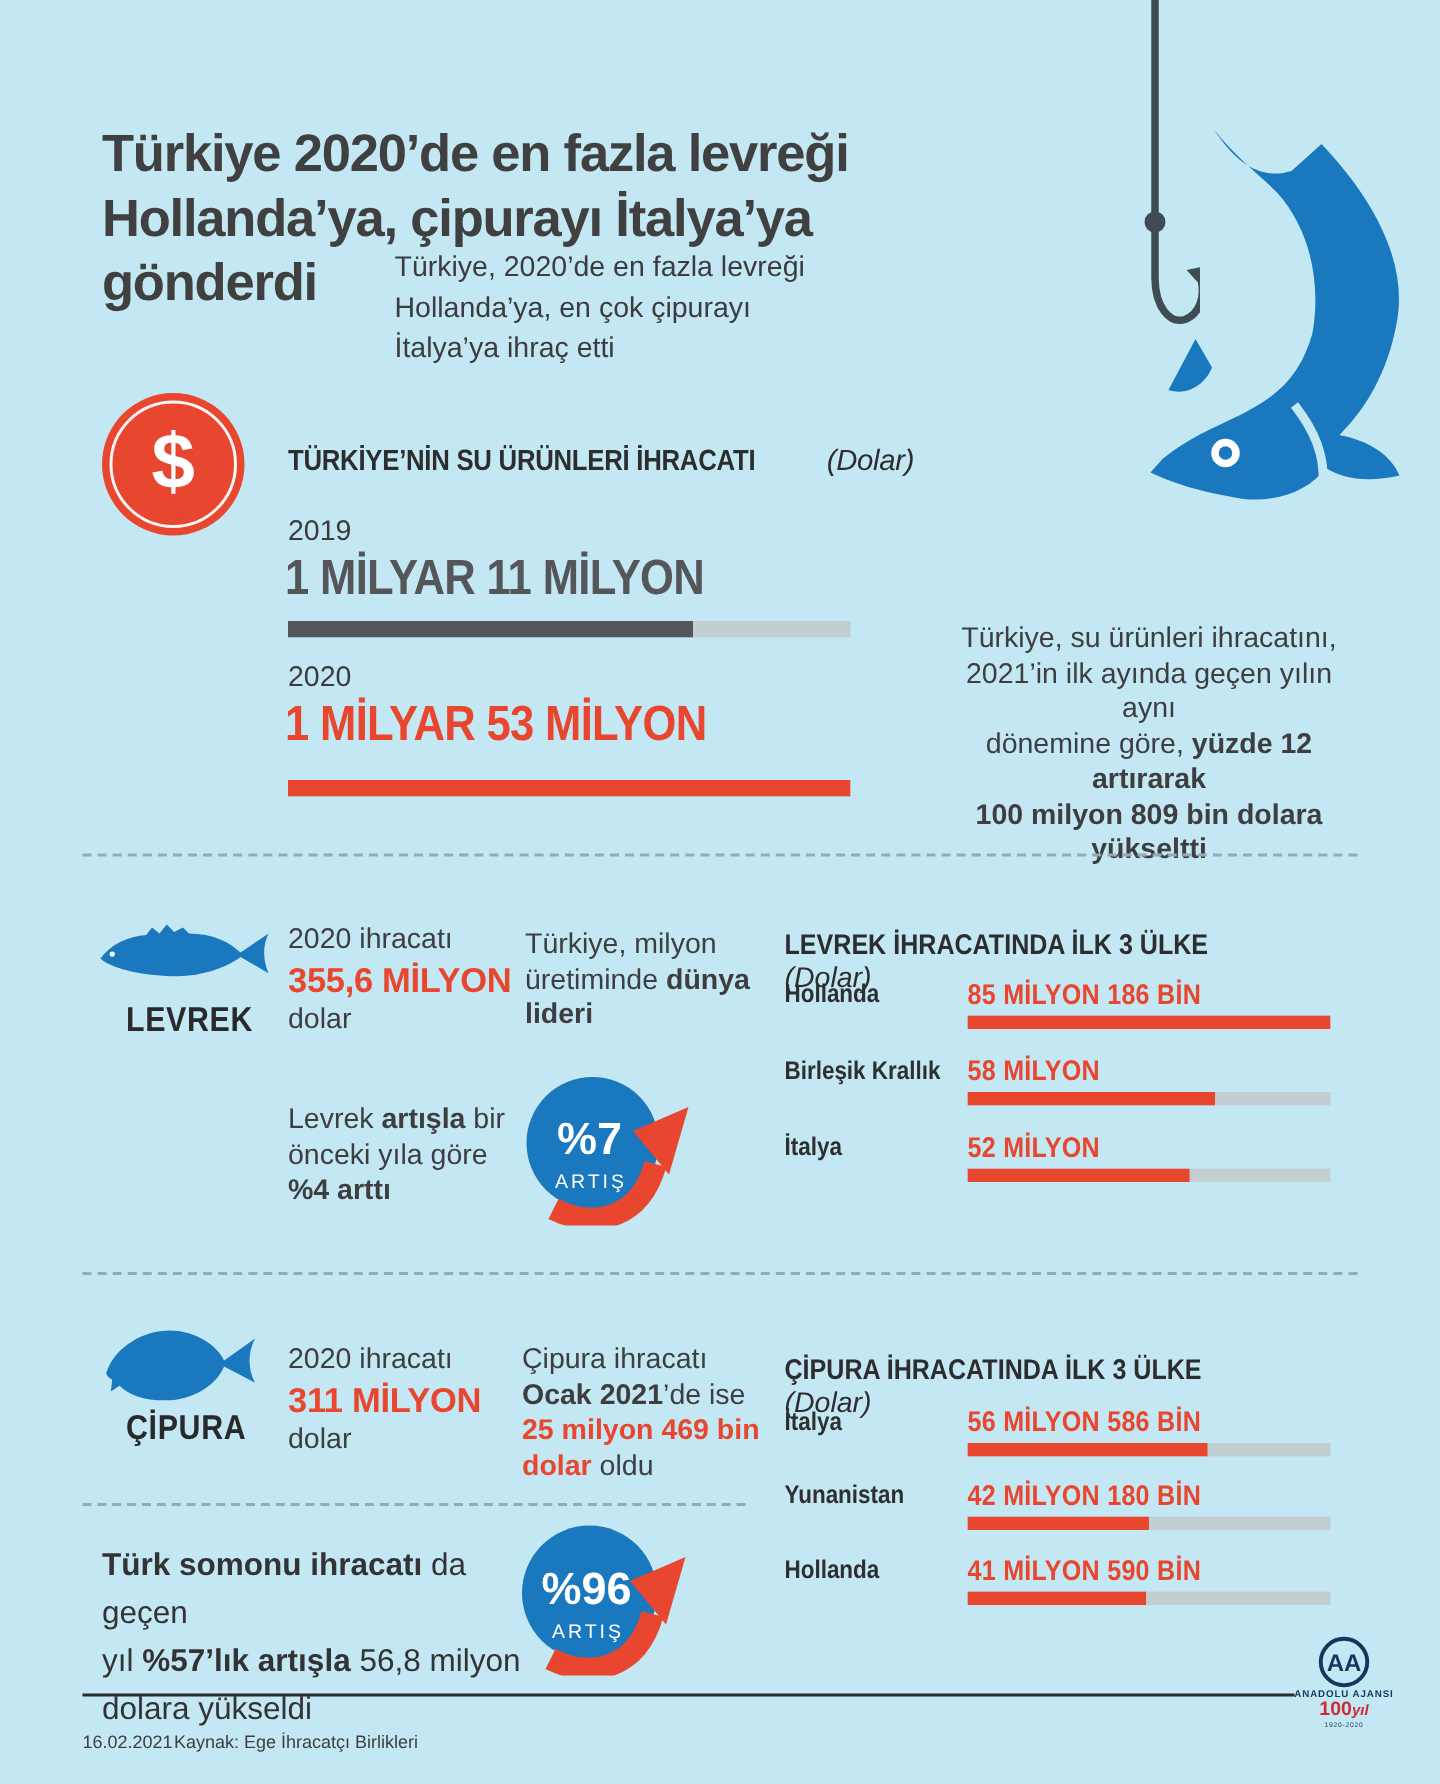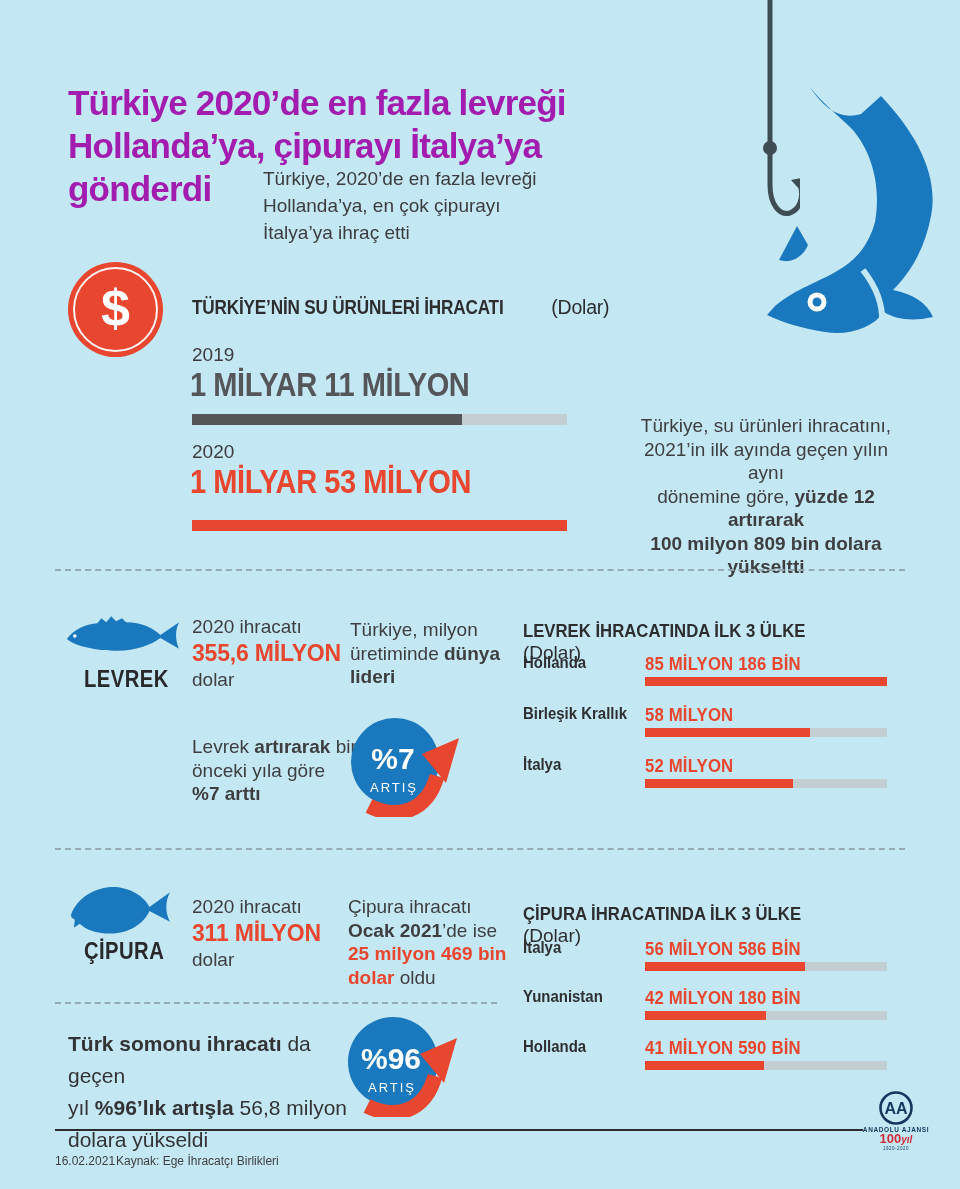--- a/index.html
+++ b/index.html
@@ -1,25 +1,25 @@
 <!DOCTYPE html>
 <html><head>
 <meta charset="utf-8">
 <style>
   html,body{margin:0;padding:0;background:#8fb6c4;}
   .page{position:relative;width:960px;height:1189px;background:#c4e8f3;overflow:hidden;
         font-family:"Liberation Sans","DejaVu Sans",sans-serif;color:#3e3e40;}
   .abs{position:absolute;}
   .b{font-weight:700;}
-  .it{font-weight:400;}
+  .it{font-style:italic;font-weight:400;}
   .pre{white-space:pre-line;}
   .cond{display:inline-block;transform:scaleX(.88);transform-origin:0 0;white-space:nowrap;}
 
   .title{left:68px;top:58px;width:660px;font-size:35px;line-height:43px;font-weight:700;
-         color:#a21caf;letter-spacing:-0.8px;white-space:pre-line;}
+         color:#404040;letter-spacing:-0.8px;white-space:pre-line;}
   .subtitle{left:263px;top:165px;width:300px;font-size:19px;line-height:27px;color:#3c3c3e;white-space:pre-line;}
 
   .dollar-badge{left:68px;top:262px;width:95px;height:95px;background:#e8462e;border-radius:50%;}
   .dollar-ring{position:absolute;inset:5px;border:2px solid rgba(255,255,255,.95);border-radius:50%;}
   .dollar-sign{position:absolute;inset:0;display:flex;align-items:center;justify-content:center;
                color:#fff;font-size:52px;font-weight:700;padding-bottom:4px;}
 
   .exp-heading{left:192px;top:296px;font-size:19.5px;color:#2d2d2f;letter-spacing:-0.2px;}
   .year-label{font-size:19px;color:#3c3c3e;}
   .big-num{font-size:33px;font-weight:700;letter-spacing:-0.5px;}
@@ -148,23 +148,23 @@
   <div class="abs" style="left:192px;top:616px">
     <div class="stat-l1">2020 ihracatı</div>
     <div class="stat-val">355,6 MİLYON</div>
     <div class="stat-l1">dolar</div>
   </div>
 
   <div class="abs body-txt pre" style="left:350px;top:618px;width:160px"><span>Türkiye, milyon
 üretiminde </span><span class="b">dünya
 lideri</span></div>
 
-  <div class="abs body-txt pre" style="left:192px;top:735px;width:170px"><span>Levrek </span><span class="b">artırarak</span><span> bir
+  <div class="abs body-txt pre" style="left:192px;top:735px;width:170px"><span>Levrek </span><span class="b">artışla</span><span> bir
 önceki yıla göre
-</span><span class="b">%7 arttı</span></div>
+</span><span class="b">%4 arttı</span></div>
 
   <svg class="abs" style="left:347px;top:712px;width:125px;height:105px" viewBox="0 0 125 105">
     <circle cx="48" cy="50" r="44" fill="#1a78be"></circle>
     <path d="M22 94 C 50 108, 80 100, 90 64" stroke="#e8462e" stroke-width="15" fill="none"></path>
     <polygon points="112,26 75,42 99,71" fill="#e8462e"></polygon>
     <text x="46" y="57" text-anchor="middle" class="badge-pct">%7</text>
     <text x="47" y="80" text-anchor="middle" class="badge-label">ARTIŞ</text>
   </svg>
 
   <div class="abs" style="left:523px;top:620px;width:370px;height:200px">
@@ -242,21 +242,21 @@
     <div class="t3row" style="top:134px">
       <div class="country"><span class="cond">Hollanda</span></div>
       <div class="val"><span class="cond">41 MİLYON 590 BİN</span></div>
       <div class="track">
           <div class="fill fill-red" style="width: 49%;"></div>
         </div>
     </div>
   </div>
 
   <div class="abs salmon-txt pre"><span class="b">Türk somonu ihracatı</span><span> da geçen
-yıl </span><span class="b">%96’lık artışla</span><span> 56,8 milyon
+yıl </span><span class="b">%57’lık artışla</span><span> 56,8 milyon
 dolara yükseldi</span></div>
 
   <svg class="abs" style="left:345px;top:1012px;width:125px;height:105px" viewBox="0 0 125 105">
     <circle cx="48" cy="50" r="45" fill="#1a78be"></circle>
     <path d="M22 94 C 50 108, 80 100, 90 64" stroke="#e8462e" stroke-width="15" fill="none"></path>
     <polygon points="112,26 75,42 99,71" fill="#e8462e"></polygon>
     <text x="46" y="57" text-anchor="middle" class="badge-pct">%96</text>
     <text x="47" y="80" text-anchor="middle" class="badge-label">ARTIŞ</text>
   </svg>
 

